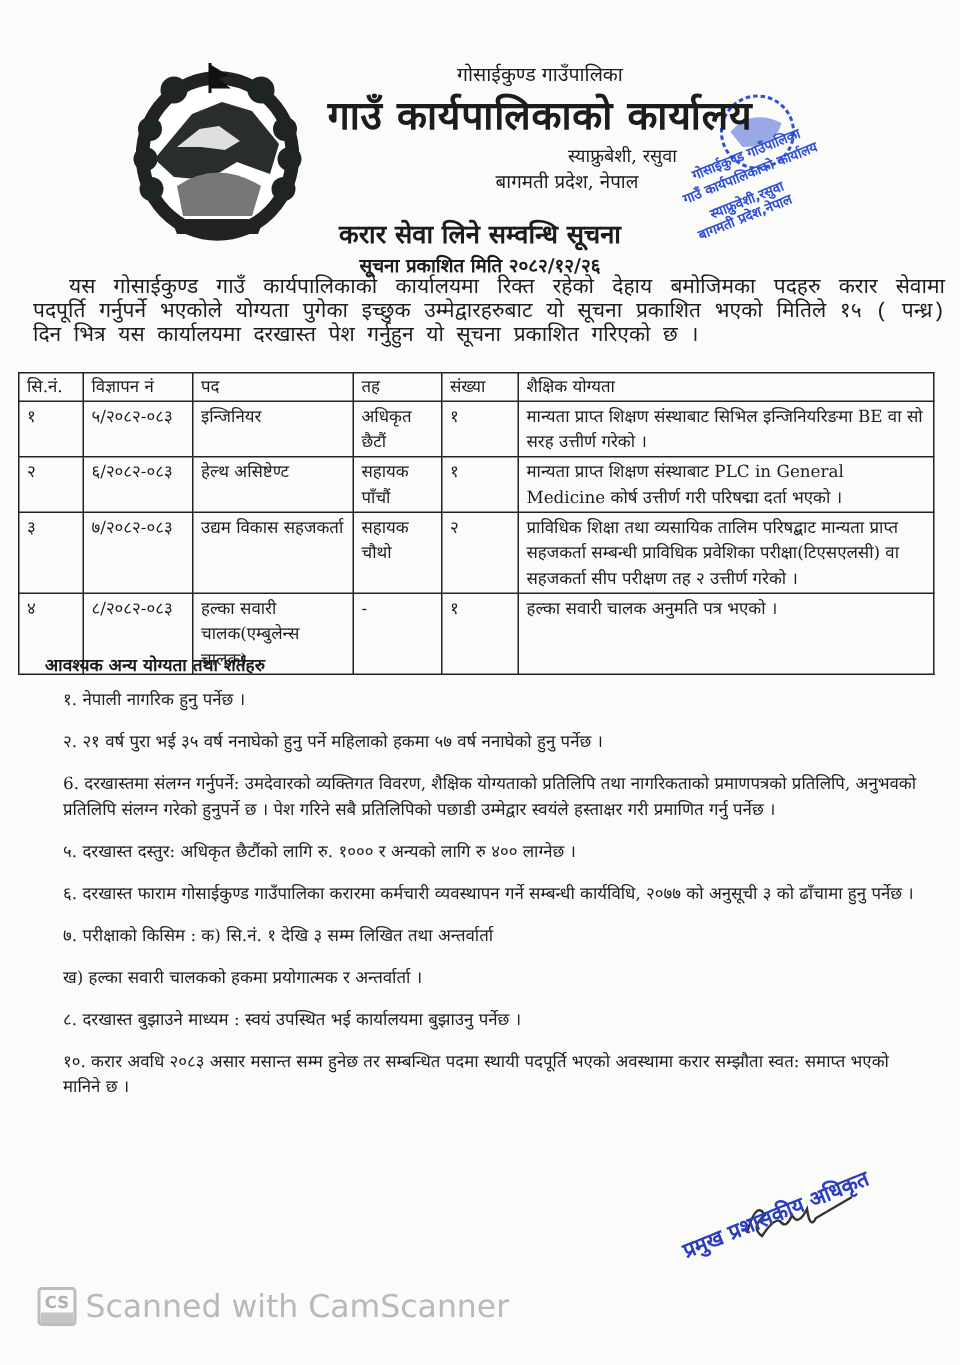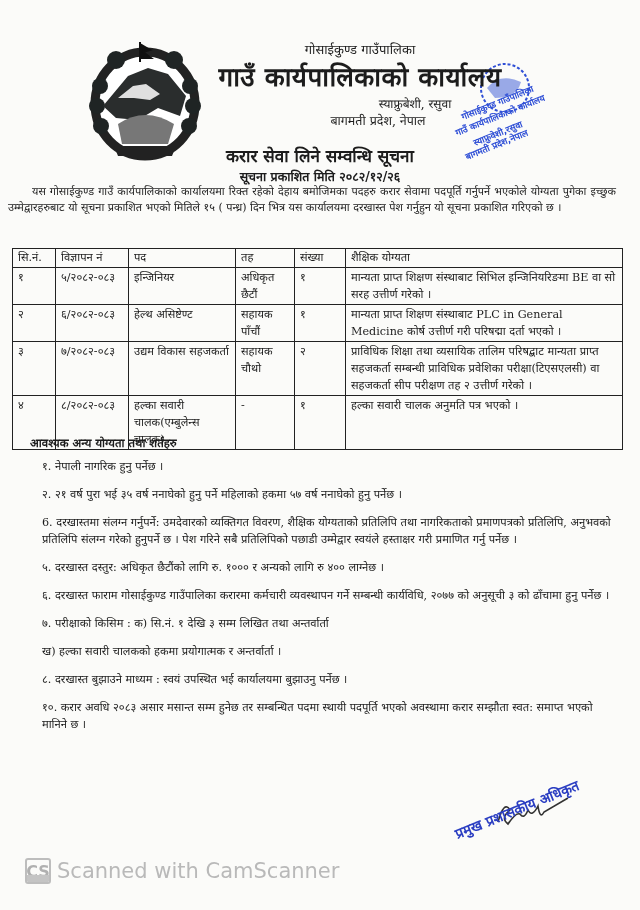--- a/index.html
+++ b/index.html
@@ -13,22 +13,22 @@
   .emblem { position: absolute; left: 88px; top: 36px; width: 115px; height: 128px; }
   .seal { position: absolute; left: 445px; top: 58px; width: 110px; height: 105px; }
   .hdr { position: absolute; left: 0; width: 640px; text-align: center; }
   .hdr-muni { top: 40px; font-size: 13px; left: 40px; }
   .hdr-office { top: 58px; font-size: 26px; font-weight: bold; letter-spacing: 0.5px; left: 40px; }
   .hdr-addr1 { top: 95px; font-size: 12px; left: 95px; }
   .hdr-addr2 { top: 112px; font-size: 12.5px; left: 58px; }
   .title { top: 144px; font-size: 17px; font-weight: bold; }
   .pubdate { top: 168px; font-size: 12.5px; font-weight: bold; }
   .intro {
-    position: absolute; left: 8px; top: 184px; width: 608px;
-    font-size: 11px; line-height: 16px; text-indent: 24px; text-align: justify;
+    position: absolute; left: 22px; top: 184px; width: 608px;
+    font-size: 14px; line-height: 16px; text-indent: 24px; text-align: justify; font-family: Liberation Mono, monospace;
   }
   table.posts {
     position: absolute; left: 12px; top: 248px; width: 611px;
     border-collapse: collapse; font-size: 11.2px;
   }
   table.posts th, table.posts td {
     border: 1.3px solid #222; padding: 1px 5px; vertical-align: top;
     text-align: left; font-weight: normal; line-height: 17px;
   }
   table.posts th { line-height: 16px; }
@@ -44,21 +44,21 @@
     position: absolute; left: 452px; top: 825px; font-size: 14px; font-weight: bold;
     color: #2b3ec2; transform: rotate(-22deg); transform-origin: left top;
     white-space: nowrap;
   }
   .watermark {
     position: absolute; left: 25px; top: 858px; display: flex; align-items: center; gap: 6px;
     font-family: "DejaVu Sans", sans-serif; color: #b9b9b9; font-size: 21px;
   }
   .cs-icon {
     width: 26px; height: 26px; border: 2px solid #bdbdbd; border-radius: 3px;
-    font-size: 16px; font-weight: bold; color: #b0b0b0; display: flex;
+    font-size: 11px; font-weight: bold; color: #b0b0b0; display: flex;
     align-items: flex-start; justify-content: center; box-sizing: border-box;
     position: relative; overflow: hidden; padding-top: 2px;
   }
   .cs-icon::after { content: ""; position: absolute; left: 0; right: 0; bottom: 0; height: 7px; background: #c4c4c4; }
 </style>
 </head>
 <body>
 
 <svg class="emblem" viewBox="0 0 115 128">
   <ellipse cx="57" cy="68" rx="50" ry="52" fill="#fff" stroke="#222" stroke-width="9"></ellipse>

